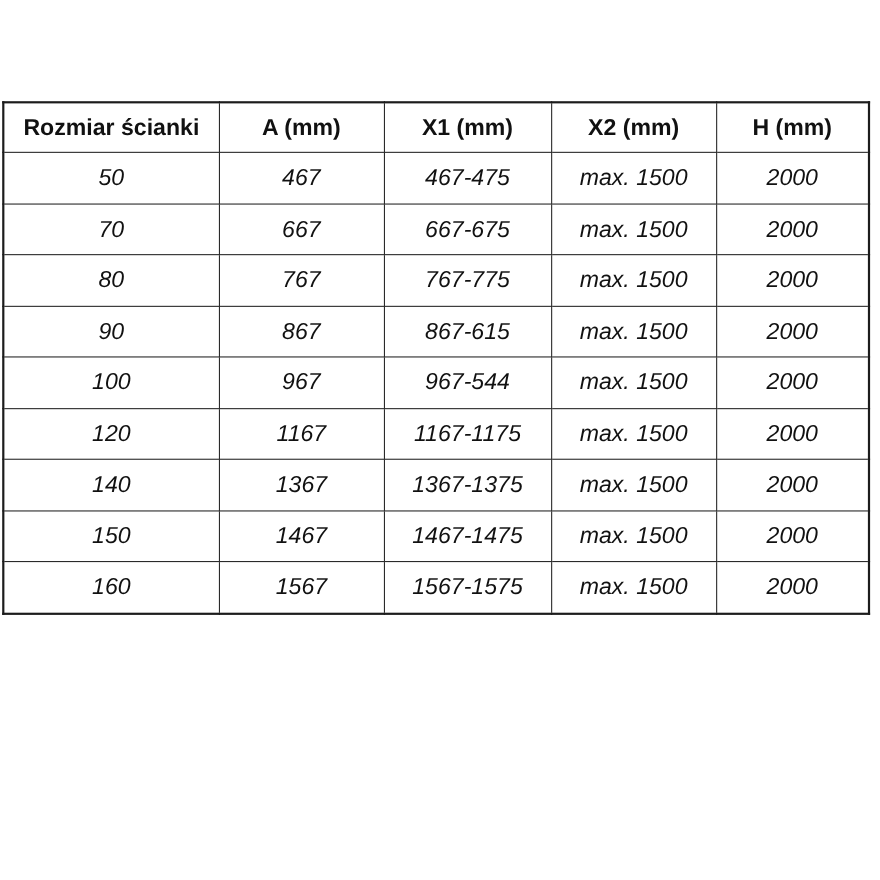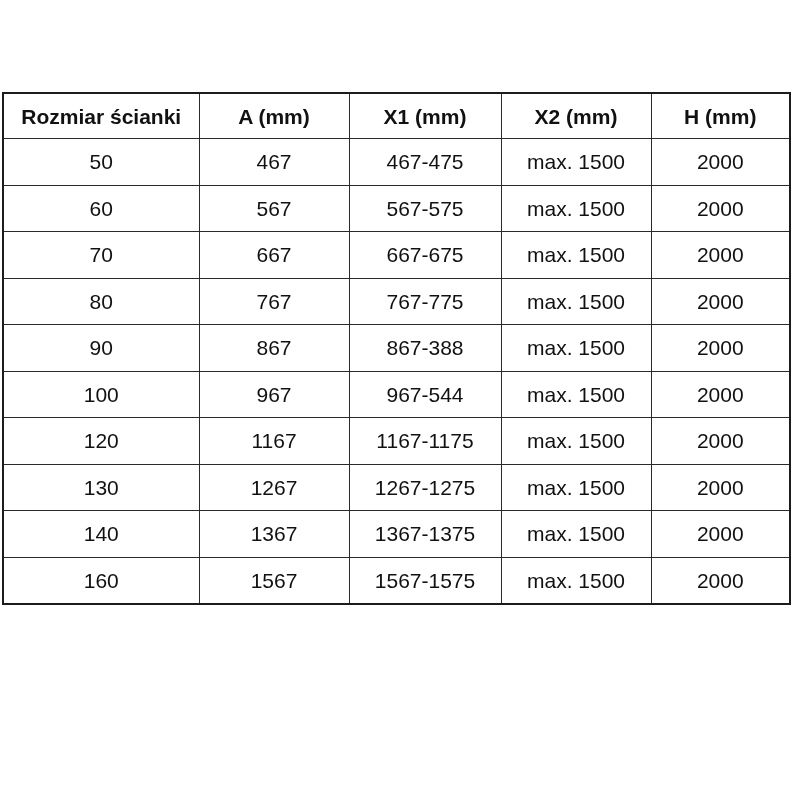--- a/index.html
+++ b/index.html
@@ -38,20 +38,21 @@
     overflow: hidden;
     white-space: nowrap;
   }
   table.spec th {
     height: 44px;
     font-weight: bold;
   }
   table.spec td {
     height: 45.5px;
     font-weight: normal;
+    font-style: italic;
   }
   col.c1 { width: 196px; }
   col.c2 { width: 150px; }
   col.c3 { width: 152px; }
   col.c4 { width: 150px; }
   col.c5 { width: 139px; }
 </style>
 </head>
 <body>
 
@@ -75,72 +76,65 @@
     </thead>
     <tbody>
         <tr>
           <td>50</td>
           <td>467</td>
           <td>467-475</td>
           <td>max. 1500</td>
           <td>2000</td>
         </tr>
         <tr>
-          <td>60</td>
-          <td>567</td>
-          <td>567-575</td>
-          <td>max. 1500</td>
-          <td>2000</td>
-        </tr>
-        <tr>
           <td>70</td>
           <td>667</td>
           <td>667-675</td>
           <td>max. 1500</td>
           <td>2000</td>
         </tr>
         <tr>
           <td>80</td>
           <td>767</td>
           <td>767-775</td>
           <td>max. 1500</td>
           <td>2000</td>
         </tr>
         <tr>
           <td>90</td>
           <td>867</td>
-          <td>867-388</td>
+          <td>867-615</td>
           <td>max. 1500</td>
           <td>2000</td>
         </tr>
         <tr>
           <td>100</td>
           <td>967</td>
           <td>967-544</td>
           <td>max. 1500</td>
           <td>2000</td>
         </tr>
         <tr>
           <td>120</td>
           <td>1167</td>
           <td>1167-1175</td>
           <td>max. 1500</td>
           <td>2000</td>
         </tr>
         <tr>
-          <td>130</td>
-          <td>1267</td>
-          <td>1267-1275</td>
+          <td>140</td>
+          <td>1367</td>
+          <td>1367-1375</td>
           <td>max. 1500</td>
           <td>2000</td>
         </tr>
         <tr>
-          <td>140</td>
-          <td>1367</td>
-          <td>1367-1375</td>
+          <td>150</td>
+          <td>1467</td>
+          <td>1467-1475</td>
           <td>max. 1500</td>
           <td>2000</td>
         </tr>
         <tr>
           <td>160</td>
           <td>1567</td>
           <td>1567-1575</td>
           <td>max. 1500</td>
           <td>2000</td>
         </tr>

